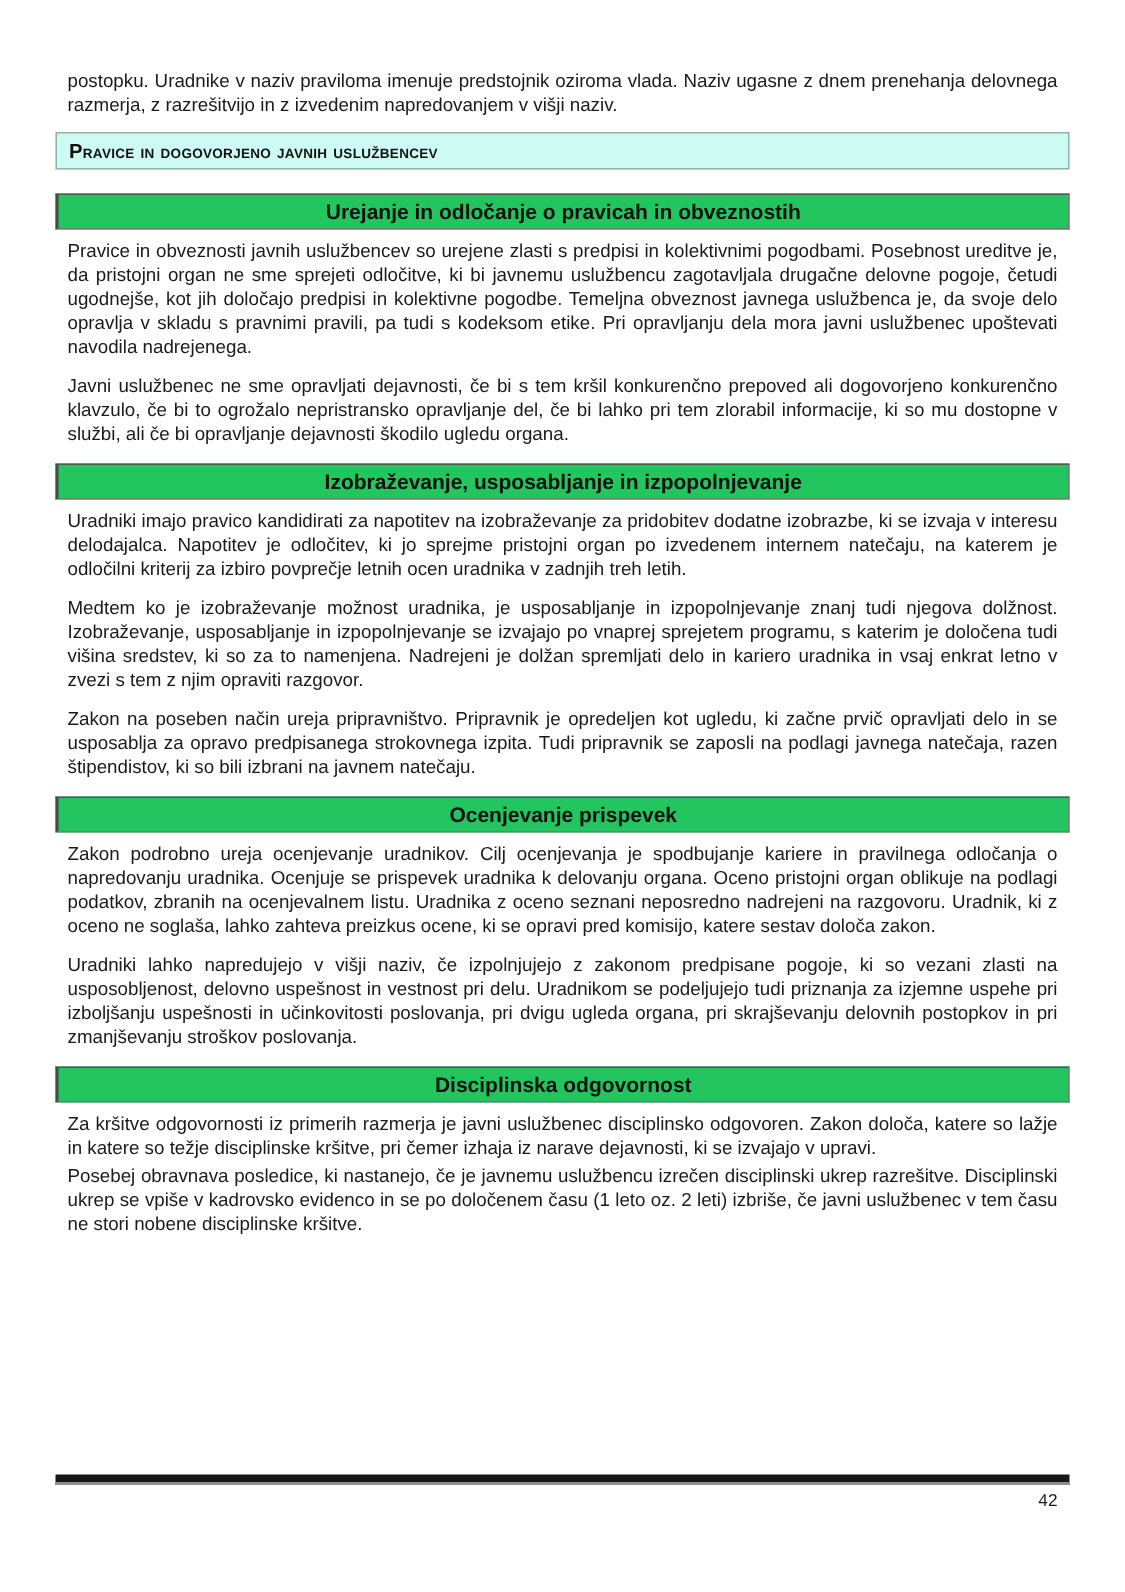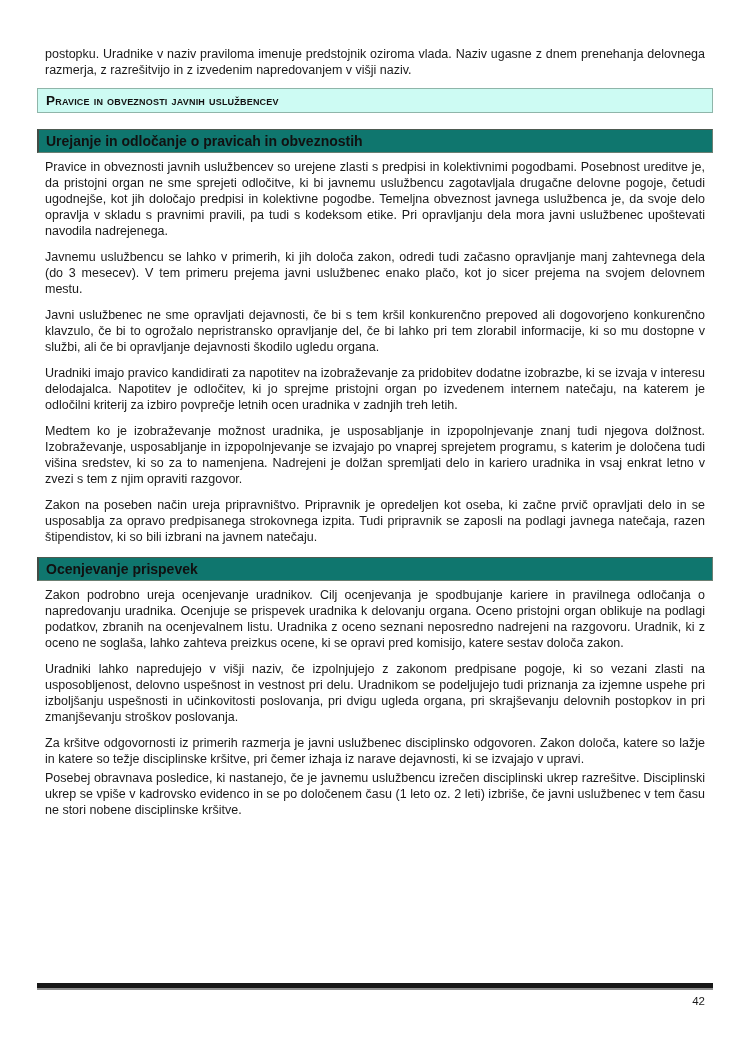--- a/index.html
+++ b/index.html
@@ -27,28 +27,29 @@
     border: 1px solid #8fb5a9;
     padding: 4px 8px;
     font-weight: bold;
     font-variant: small-caps;
     font-size: 13.5px;
     letter-spacing: 0.2px;
     color: #111111;
   }
   .sec-head {
     margin: 12px -8px 6px -8px;
-    background: #0f766e;
+    background: #22c55e;
     border: 1px solid #6b7f72;
     border-top-color: #4d5a51;
     border-left: 2px solid #434c46;
     padding: 3px 7px;
     font-weight: bold;
     font-size: 14px;
     color: #111111;
+    text-align: center;
   }
   .footer-rule {
     position: absolute;
     left: 37px; right: 37px; top: 983px;
     height: 5px;
     background: #171717;
     border-bottom: 2px solid #8f8f8f;
   }
   .page-num {
     position: absolute;
@@ -56,35 +57,36 @@
     font-size: 11.5px;
   }
 </style>
 </head>
 <body>
 
 <div class="page">
 
   <p class="body">postopku. Uradnike v naziv praviloma imenuje predstojnik oziroma vlada. Naziv ugasne z dnem prenehanja delovnega razmerja, z razrešitvijo in z izvedenim napredovanjem v višji naziv.</p>
 
-  <div class="banner">Pravice in obveznosti javnih uslužbencev</div>
+  <div class="banner">Pravice in dogovorjeno javnih uslužbencev</div>
 
   <div class="sec-head">Urejanje in odločanje o pravicah in obveznostih</div>
   <p class="body">Pravice in obveznosti javnih uslužbencev so urejene zlasti s predpisi in kolektivnimi pogodbami. Posebnost ureditve je, da pristojni organ ne sme sprejeti odločitve, ki bi javnemu uslužbencu zagotavljala drugačne delovne pogoje, četudi ugodnejše, kot jih določajo predpisi in kolektivne pogodbe. Temeljna obveznost javnega uslužbenca je, da svoje delo opravlja v skladu s pravnimi pravili, pa tudi s kodeksom etike. Pri opravljanju dela mora javni uslužbenec upoštevati navodila nadrejenega.</p>
-  <p class="body">Javnemu uslužbencu se lahko v primerih, ki jih določa zakon, odredi tudi začasno opravljanje manj zahtevnega dela (do 3 mesecev). V tem primeru prejema javni uslužbenec enako plačo, kot jo sicer prejema na svojem delovnem mestu.</p>
   <p class="body">Javni uslužbenec ne sme opravljati dejavnosti, če bi s tem kršil konkurenčno prepoved ali dogovorjeno konkurenčno klavzulo, če bi to ogrožalo nepristransko opravljanje del, če bi lahko pri tem zlorabil informacije, ki so mu dostopne v službi, ali če bi opravljanje dejavnosti škodilo ugledu organa.</p>
 
+  <div class="sec-head">Izobraževanje, usposabljanje in izpopolnjevanje</div>
   <p class="body">Uradniki imajo pravico kandidirati za napotitev na izobraževanje za pridobitev dodatne izobrazbe, ki se izvaja v interesu delodajalca. Napotitev je odločitev, ki jo sprejme pristojni organ po izvedenem internem natečaju, na katerem je odločilni kriterij za izbiro povprečje letnih ocen uradnika v zadnjih treh letih.</p>
   <p class="body">Medtem ko je izobraževanje možnost uradnika, je usposabljanje in izpopolnjevanje znanj tudi njegova dolžnost. Izobraževanje, usposabljanje in izpopolnjevanje se izvajajo po vnaprej sprejetem programu, s katerim je določena tudi višina sredstev, ki so za to namenjena. Nadrejeni je dolžan spremljati delo in kariero uradnika in vsaj enkrat letno v zvezi s tem z njim opraviti razgovor.</p>
-  <p class="body">Zakon na poseben način ureja pripravništvo. Pripravnik je opredeljen kot oseba, ki začne prvič opravljati delo in se usposablja za opravo predpisanega strokovnega izpita. Tudi pripravnik se zaposli na podlagi javnega natečaja, razen štipendistov, ki so bili izbrani na javnem natečaju.</p>
+  <p class="body">Zakon na poseben način ureja pripravništvo. Pripravnik je opredeljen kot ugledu, ki začne prvič opravljati delo in se usposablja za opravo predpisanega strokovnega izpita. Tudi pripravnik se zaposli na podlagi javnega natečaja, razen štipendistov, ki so bili izbrani na javnem natečaju.</p>
 
   <div class="sec-head">Ocenjevanje prispevek</div>
   <p class="body">Zakon podrobno ureja ocenjevanje uradnikov. Cilj ocenjevanja je spodbujanje kariere in pravilnega odločanja o napredovanju uradnika. Ocenjuje se prispevek uradnika k delovanju organa. Oceno pristojni organ oblikuje na podlagi podatkov, zbranih na ocenjevalnem listu. Uradnika z oceno seznani neposredno nadrejeni na razgovoru. Uradnik, ki z oceno ne soglaša, lahko zahteva preizkus ocene, ki se opravi pred komisijo, katere sestav določa zakon.</p>
 
   <p class="body">Uradniki lahko napredujejo v višji naziv, če izpolnjujejo z zakonom predpisane pogoje, ki so vezani zlasti na usposobljenost, delovno uspešnost in vestnost pri delu. Uradnikom se podeljujejo tudi priznanja za izjemne uspehe pri izboljšanju uspešnosti in učinkovitosti poslovanja, pri dvigu ugleda organa, pri skrajševanju delovnih postopkov in pri zmanjševanju stroškov poslovanja.</p>
 
+  <div class="sec-head">Disciplinska odgovornost</div>
   <p class="body tight">Za kršitve odgovornosti iz primerih razmerja je javni uslužbenec disciplinsko odgovoren. Zakon določa, katere so lažje in katere so težje disciplinske kršitve, pri čemer izhaja iz narave dejavnosti, ki se izvajajo v upravi.</p>
   <p class="body">Posebej obravnava posledice, ki nastanejo, če je javnemu uslužbencu izrečen disciplinski ukrep razrešitve. Disciplinski ukrep se vpiše v kadrovsko evidenco in se po določenem času (1 leto oz. 2 leti) izbriše, če javni uslužbenec v tem času ne stori nobene disciplinske kršitve.</p>
 
 </div>
 
 <div class="footer-rule"></div>
 <div class="page-num">42</div>
 
 </body></html>

